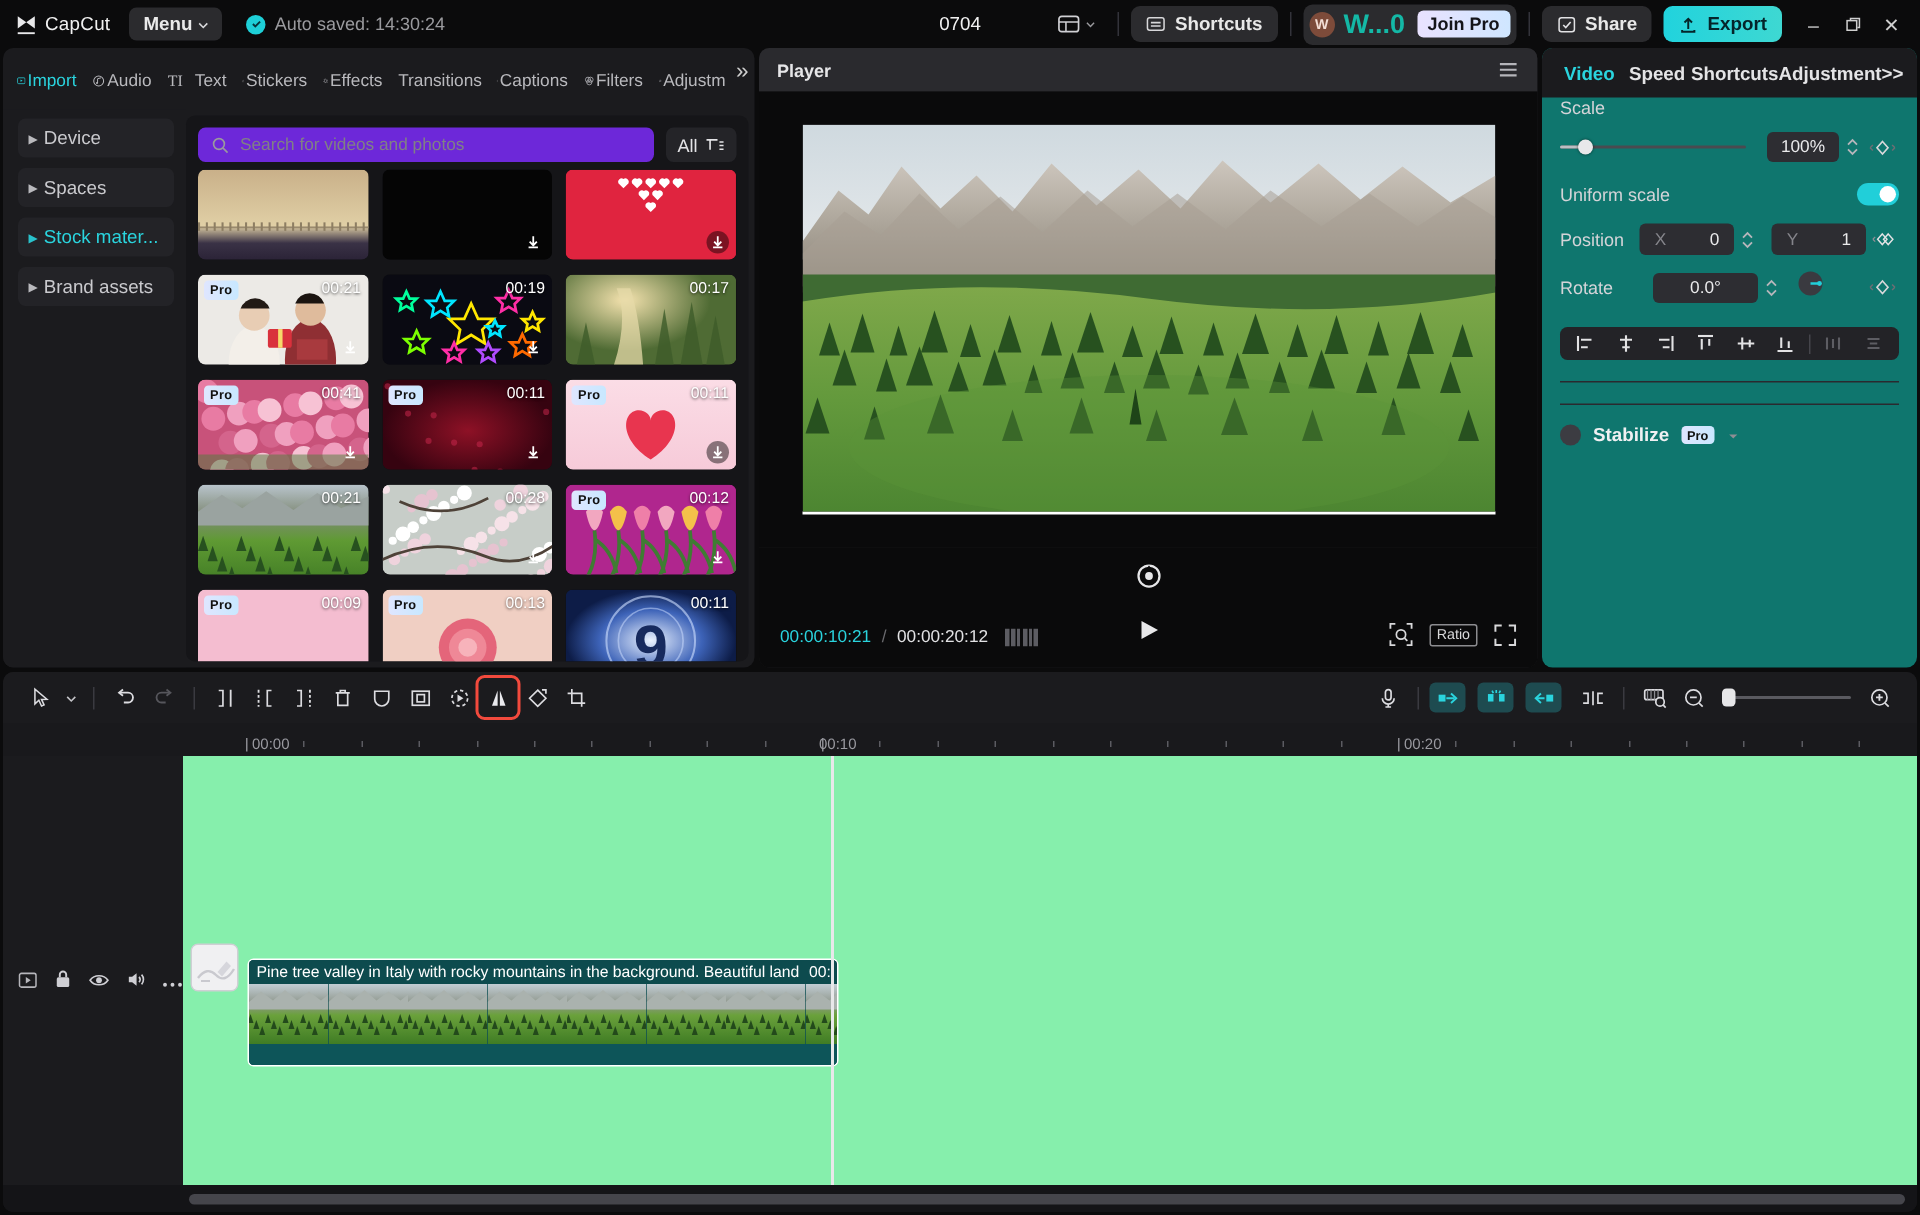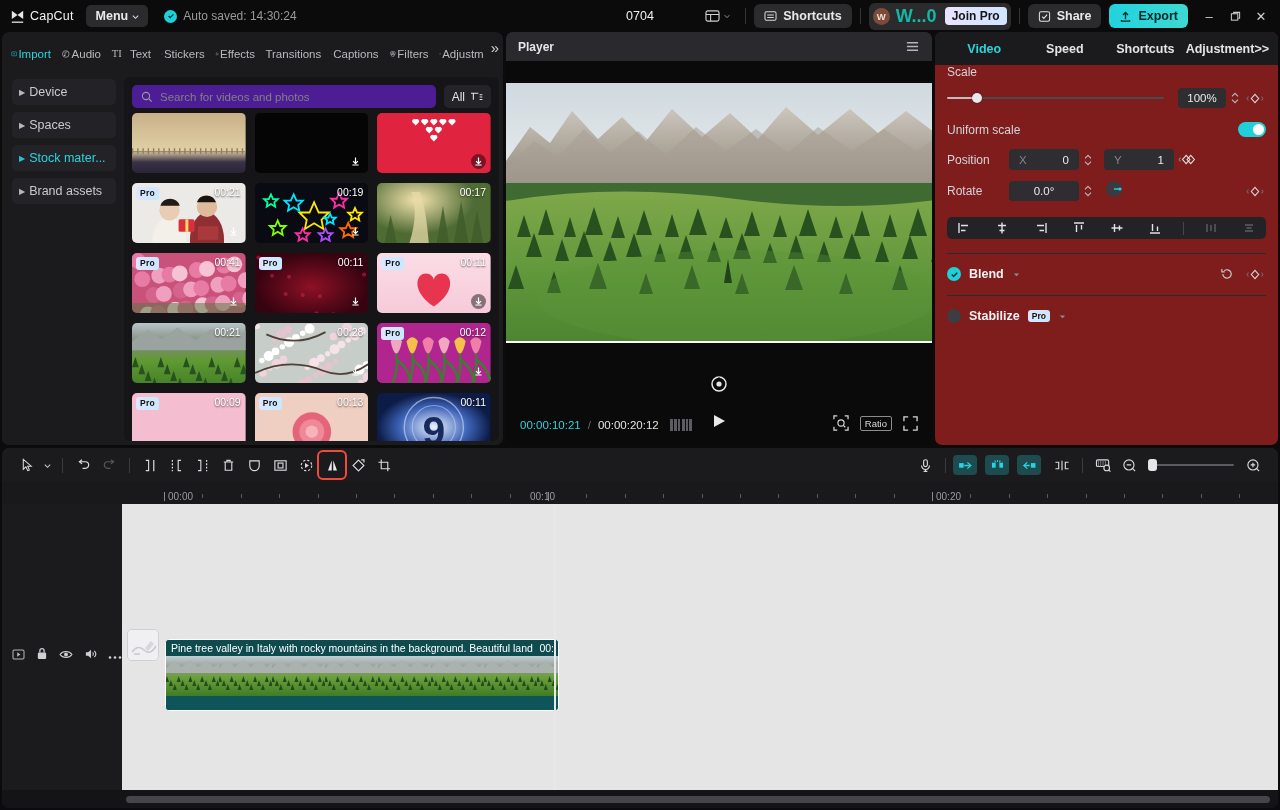--- a/index.html
+++ b/index.html
@@ -102,21 +102,21 @@
     padding:6px 6px 6px 7px; font-size:12.5px; color:#cacace;
     display:flex; align-items:center; gap:4px; cursor:pointer;
     white-space:nowrap; overflow:hidden;
   }
   .navitem.active { color:#2ad4de; }
   .caret { font-size:8px; opacity:.9; }
 
   .lp-content { flex:1; min-width:0; background:#151518; border-radius:6px; margin:4px 4px 4px 0; display:flex; flex-direction:column; overflow:hidden;}
   .searchrow { display:flex; align-items:center; gap:8px; padding:8px 8px 5px 8px; }
   .searchbox {
-    flex:1; height:23px; background:#4c1d95; border-radius:5px;
+    flex:1; height:23px; background:#6d28d9; border-radius:5px;
     display:flex; align-items:center; gap:7px; padding:0 9px;
   }
   .searchbox input {
     flex:1; background:transparent; border:none; outline:none;
     color:#dcdcdc; font-size:11.5px; font-family:inherit;
   }
   .searchbox input::placeholder { color:#808085; }
   .allbtn {
     height:23px; background:#242428; border-radius:5px;
     display:flex;align-items:center;gap:5px;padding:0 8px;
@@ -183,22 +183,22 @@
   .ttot { color:#e2e2e4; font-size:11.5px; }
   .playctr { position:absolute; left:50%; bottom:12px; transform:translateX(-50%); cursor:pointer; }
   .pb-right { margin-left:auto; display:flex; align-items:center; gap:11px; }
   .ratio-btn {
     border:1px solid #8c8c90; border-radius:2px; color:#d8d8da;
     font-size:9.5px; padding:1px 4px; cursor:pointer;
   }
 
   
   .rightpanel {
-    width: 343px; flex:none;
-    background:#7f1d1d; border-radius:7px;
+    width: 250px; flex:none;
+    background:#0f766e; border-radius:7px;
     display:flex; flex-direction:column; overflow:hidden;
   }
   .rp-tabs { height:33px; flex:none; display:flex; align-items:center; gap:0; padding:0 9px; background:#1b1b1e;}
   .rp-tab { flex:1; text-align:center; color:#e4e4e6; font-size:12.5px; font-weight:700; cursor:pointer; white-space:nowrap;}
   .rp-tab.active { color:#2ad4de; }
   .rp-sub {
     margin:4px 8px 0 8px; height:23px; background:#1b1b1e;
     display:flex; align-items:center; border-radius:5px;
   }
   .sub {
@@ -275,21 +275,21 @@
   .ruler-scale { flex:1; position:relative; overflow:hidden; }
   .tick { position:absolute; bottom:6px; width:1px; height:4px; background:#5b5b61; }
   .tick.major { height:9px; background:#8a8a90; bottom:3px; }
   .tlabel { position:absolute; bottom:2px; color:#9a9aa0; font-size:10px; padding-left:4px; }
 
   .tracks { flex:1; display:flex; position:relative; min-height:0; overflow:hidden; }
   .track-gutter { width:120px; flex:none; background:#1b1b1e; position:relative; }
   .track-ctrls {
     position:absolute; left:10px; display:flex; align-items:center; gap:11px;
   }
-  .track-area { flex:1; position:relative; background:#e5e5e5; }
+  .track-area { flex:1; position:relative; background:#86efac; }
   .clip {
     position:absolute; border:1.5px solid #fff; border-radius:4px;
     overflow:hidden; background:#0d4f52; cursor:pointer;
   }
   .clip-title {
     height:16px; background:#0d4b4e; color:#fff; font-size:10.5px;
     display:flex; align-items:center; justify-content:space-between;
     padding:0 4px 0 5px; white-space:nowrap; overflow:hidden;
   }
   .clip-frames { display:flex; height:40px; overflow:hidden; }
@@ -1130,42 +1130,20 @@
           </span>
           <span class="align-ic">
             <svg width="14" height="14" viewBox="0 0 14 14">
               <path d="M3 4 H11 M4.5 7 H9.5 M3 10 H11" stroke="#5d5d63" stroke-width="1.4"></path>
             </svg>
           </span>
         </div>
 
         <div class="divider"></div>
 
-        <div class="checkrow">
-          <span class="chk">
-            <svg width="9" height="9" viewBox="0 0 10 10">
-                <path d="M2 5 L4 7.2 L8 3" stroke="#06343a" stroke-width="1.7" fill="none"></path>
-              </svg>
-          </span>
-          <span class="sec-title">Blend</span>
-          <svg width="9" height="9" viewBox="0 0 10 10">
-              <path d="M2 4 L5 7 L8 4" fill="#8e8e94"></path>
-            </svg>
-          <span class="sec-actions">
-            <svg width="14" height="14" viewBox="0 0 15 15">
-              <path d="M3 7.5 A4.5 4.5 0 1 0 4.6 4" stroke="#c6c6ca" stroke-width="1.3" fill="none"></path>
-              <path d="M2 2.2 V5.3 H5.1" stroke="#c6c6ca" stroke-width="1.3" fill="none"></path>
-            </svg>
-            <svg width="22" height="13" viewBox="0 0 24 14">
-              <path d="M3 7 L5 5 M3 7 L5 9" stroke="#6e6e74" stroke-width="1.1" fill="none"></path>
-              <path d="M12 2.5 L16 7 L12 11.5 L8 7 Z" stroke="#d8d8da" stroke-width="1.2" fill="none"></path>
-              <path d="M21 7 L19 5 M21 7 L19 9" stroke="#6e6e74" stroke-width="1.1" fill="none"></path>
-            </svg>
-          </span>
-        </div>
 
         <div class="divider"></div>
 
         <div class="checkrow">
           <span class="chk off"></span>
           <span class="sec-title">Stabilize</span>
           <span class="pro-badge">Pro</span>
           <svg width="9" height="9" viewBox="0 0 10 10">
               <path d="M2 4 L5 7 L8 4" fill="#8e8e94"></path>
             </svg>
@@ -1334,21 +1312,21 @@
           <div class="tick" style="left: 80.4px;"></div>
           <div class="tick" style="left: 118.8px;"></div>
           <div class="tick" style="left: 157.2px;"></div>
           <div class="tick" style="left: 195.6px;"></div>
           <div class="tick" style="left: 234px;"></div>
           <div class="tick" style="left: 272.4px;"></div>
           <div class="tick" style="left: 310.8px;"></div>
           <div class="tick" style="left: 349.2px;"></div>
           <div class="tick" style="left: 387.6px;"></div>
           <div class="tick major" style="left: 426px;"></div>
-          <div class="tlabel" style="left: 404px;">00:10</div>
+          <div class="tlabel" style="left: 420px;">00:10</div>
           <div class="tick" style="left: 464.4px;"></div>
           <div class="tick" style="left: 502.8px;"></div>
           <div class="tick" style="left: 541.2px;"></div>
           <div class="tick" style="left: 579.6px;"></div>
           <div class="tick" style="left: 618px;"></div>
           <div class="tick" style="left: 656.4px;"></div>
           <div class="tick" style="left: 694.8px;"></div>
           <div class="tick" style="left: 733.2px;"></div>
           <div class="tick" style="left: 771.6px;"></div>
           <div class="tick major" style="left: 810px;"></div>

